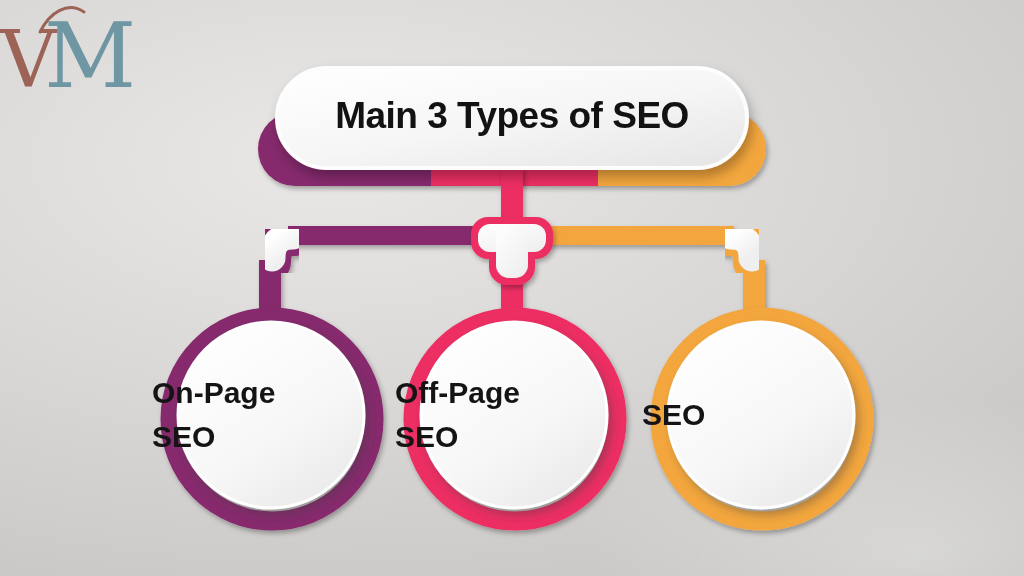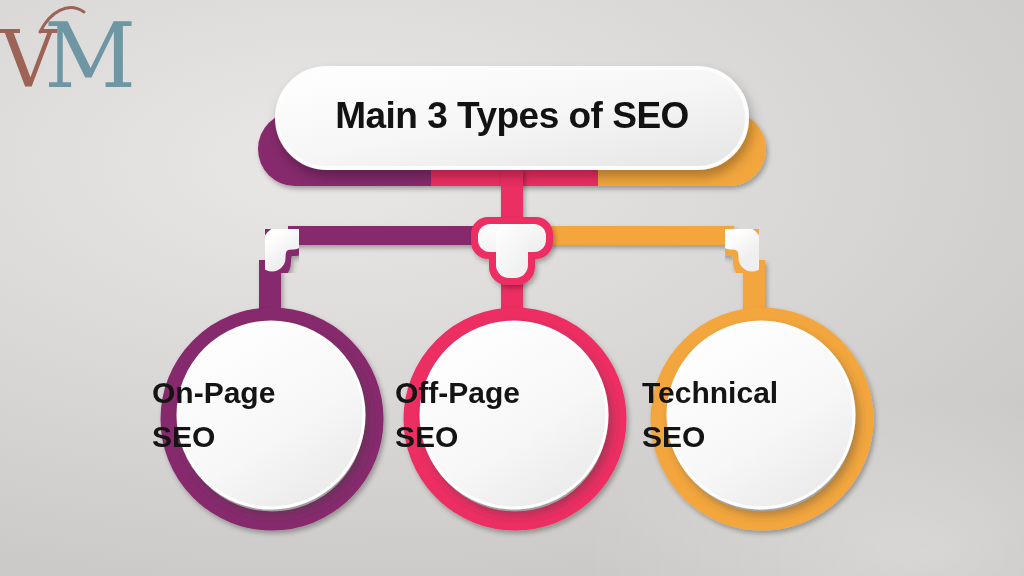--- a/index.html
+++ b/index.html
@@ -142,17 +142,16 @@
 
   <div class="node-label n0">
     <span>On-Page</span>
     <span>SEO</span>
   </div>
   <div class="node-label n1">
     <span>Off-Page</span>
     <span>SEO</span>
   </div>
   <div class="node-label n2">
-    <span>Technical</span>
     <span>SEO</span>
   </div>
 
 </div>
 
 </body></html>

